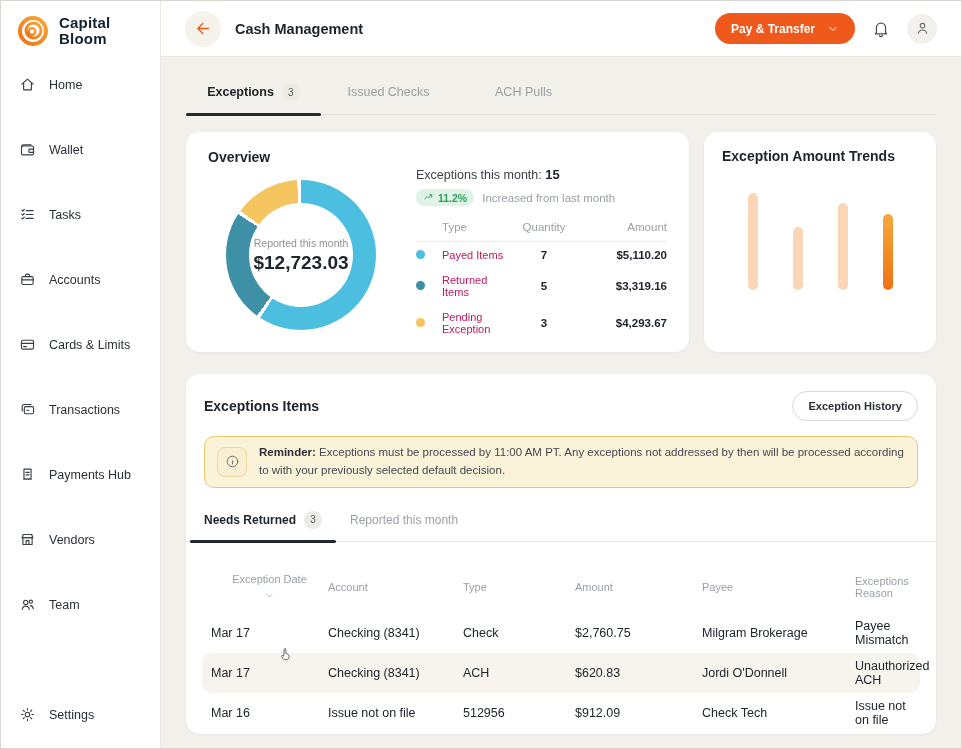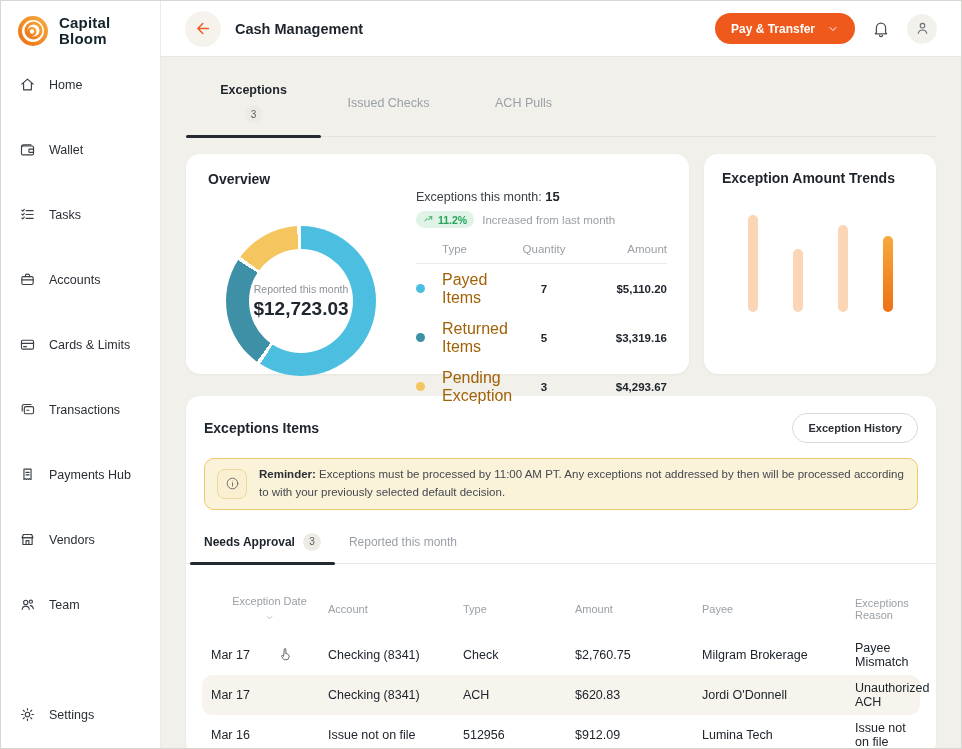--- a/index.html
+++ b/index.html
@@ -27,21 +27,21 @@
   .bell-btn { background: none; border: none; cursor: pointer; display: flex; }
   .bell-btn svg { width: 20px; height: 20px; stroke: #4A4F55; fill: none; stroke-width: 1.5; stroke-linecap: round; stroke-linejoin: round; }
   .avatar { width: 30px; height: 30px; border-radius: 50%; background: #F2F1EC; display: flex; align-items: center; justify-content: center; cursor: pointer; }
   .avatar svg { width: 17px; height: 17px; stroke: #6A6F75; fill: none; stroke-width: 1.5; stroke-linecap: round; stroke-linejoin: round; }
 
   .content { flex: 1; padding: 0 25px; overflow: hidden; }
 
   
   .tabs { margin-top: 18px; display: flex; border-bottom: 1px solid #E5E3DC; }
   .tab { width: 135px; padding: 8px 0 13px; font-size: 12.5px; color: #9AA0A6; display: flex; justify-content: center; gap: 8px; align-items: center; position: relative; cursor: pointer; }
-  .tab.active { color: #1D242C; font-weight: 700; flex-direction: column; }
+  .tab.active { color: #1D242C; font-weight: 700; }
   .tab.active::after { content: ""; position: absolute; left: 0; right: 0; bottom: -2px; height: 3px; background: #23292F; border-radius: 2px; }
   .tab-badge { background: #EDEBE4; border-radius: 50%; width: 18px; height: 18px; font-size: 10px; color: #5A5F66; display: flex; align-items: center; justify-content: center; font-weight: 400; }
 
   
   .cards-row { display: flex; gap: 15px; margin-top: 17px; }
   .card { background: #fff; border-radius: 14px; box-shadow: 0 1px 3px rgba(40,40,30,.05); }
   .overview-card { width: 503px; height: 220px; padding: 17px 22px; display: flex; flex-direction: column; }
   .card-title { font-weight: 800; font-size: 14px; color: #1D242C; }
   .ov-body { display: flex; flex: 1; align-items: center; }
   .donut-wrap { width: 150px; height: 150px; position: relative; margin: 4px 40px 0 18px; flex-shrink: 0; }
@@ -54,21 +54,21 @@
   .ov-line b { color: #20262E; font-size: 13px; }
   .ov-change { display: flex; gap: 8px; align-items: center; margin-top: 7px; }
   .green-badge { background: #DFF3E6; color: #27A45B; font-size: 10.5px; font-weight: 700; padding: 2.5px 7px; border-radius: 9px; display: flex; gap: 4px; align-items: center; }
   .green-badge svg { width: 11px; height: 11px; stroke: #27A45B; fill: none; stroke-width: 2; stroke-linecap: round; stroke-linejoin: round; }
   .change-text { font-size: 11.5px; color: #9AA0A6; }
   .ov-table { margin-top: 15px; font-size: 11.5px; }
   .ov-thead, .ov-trow { display: grid; grid-template-columns: 26px 1fr 62px 92px; align-items: center; }
   .ov-thead { color: #9AA0A6; padding-bottom: 8px; border-bottom: 1px solid #ECEAE4; }
   .ov-trow { padding: 6.5px 0; }
   .ov-dot { width: 9px; height: 9px; border-radius: 50%; }
-  .ov-type { color: #a16207; font-size: 16px; }
+  .ov-type { color: #be185d; font-size: 11px; }
   .ov-qty { font-weight: 700; color: #20262E; text-align: center; }
   .ov-amt { font-weight: 700; color: #20262E; text-align: right; }
   .ov-h-qty { text-align: center; } .ov-h-amt { text-align: right; }
 
   .trends-card { flex: 1; height: 220px; padding: 16px 18px; }
   .bars { display: flex; justify-content: space-between; align-items: flex-end; height: 99px; margin-top: 27px; padding: 0 8px; }
   .bar-col { width: 25%; display: flex; justify-content: center; }
   .bar { width: 10px; border-radius: 6px; background: #FAD5B6; }
   .bar.highlight { background: linear-gradient(#F6A93C, #EE7113); }
   .bar-labels { display: flex; padding: 0 8px; margin-top: 10px; }
@@ -345,21 +345,21 @@
                 <circle cx="12" cy="7.8" r="0.6" fill="#5A5F66" stroke="none"></circle>
               </svg>
           </div>
           <div class="banner-text">
             <b>Reminder:</b><span> Exceptions must be processed by 11:00 AM PT. Any exceptions not addressed by then will be processed according to with your previously selected default decision.</span>
           </div>
         </div>
 
         <div class="subtabs">
           <div class="subtab active">
-            <span>Needs Approval</span>
+            <span>Needs Returned</span>
             <span class="tab-badge">3</span>
           </div>
           <div class="subtab">
             <span>Reported this month</span>
           </div>
         </div>
 
         <div class="table-area">
 
           <div class="t-head">
@@ -390,21 +390,21 @@
             <span>ACH</span>
             <span>$620.83</span>
             <span>Jordi O'Donnell</span>
             <span>Unauthorized ACH</span>
           </div>
           <div class="t-row">
             <span>Mar 16</span>
             <span>Issue not on file</span>
             <span>512956</span>
             <span>$912.09</span>
-            <span>Lumina Tech</span>
+            <span>Check Tech</span>
             <span>Issue not on file</span>
           </div>
         </div>
       </section>
     </div>
   </div>
 
   <svg class="cursor-ghost" viewBox="0 0 24 24">
     <path d="M10 3.8a1.3 1.3 0 0 1 2.6 0v7l1.2-.3c.5-.1 1.1.1 1.4.5l3 3.6-1.8 4.4c-.3.8-1.1 1.3-1.9 1.3h-4c-.7 0-1.3-.3-1.7-.9l-2.9-4c-.4-.5-.3-1.3.2-1.7.5-.4 1.1-.3 1.6.1l1.3 1.1z" fill="#fff" stroke="#4A4F55" stroke-width="1.4" stroke-linejoin="round"></path>
   </svg>

